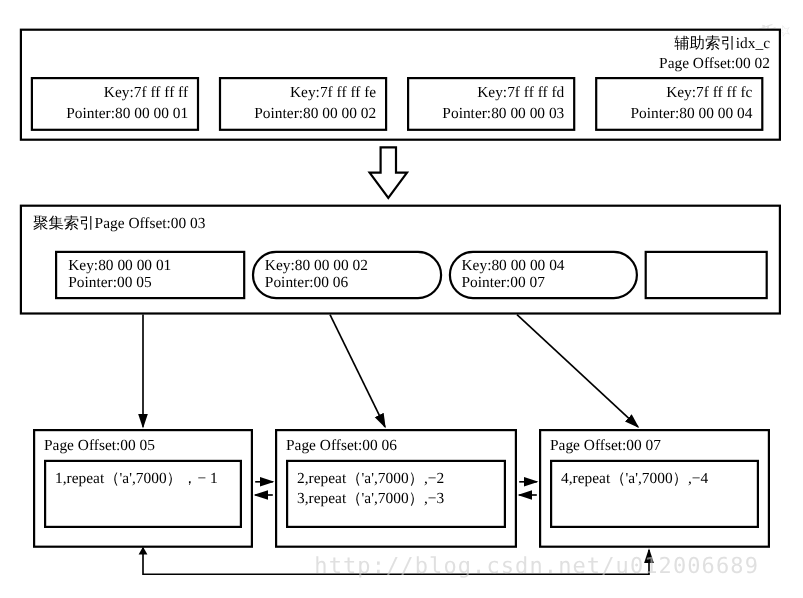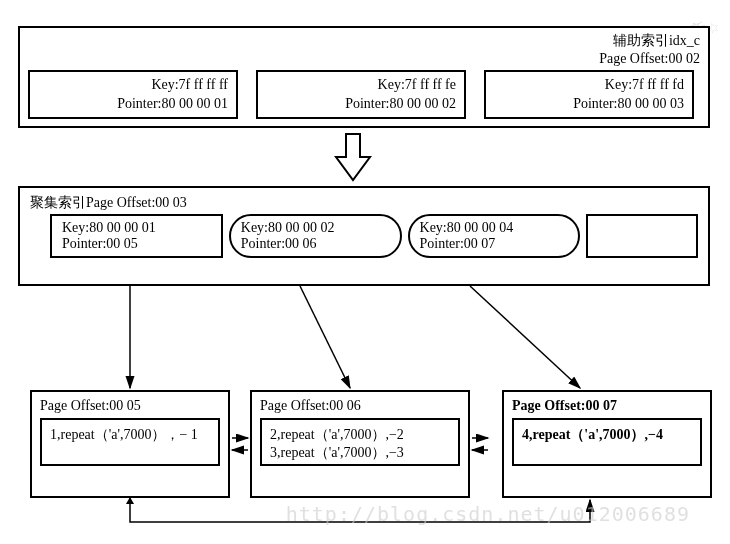--- a/index.html
+++ b/index.html
@@ -10,32 +10,32 @@
     
     .sec-index { left: 18px; top: 26px; width: 692px; height: 102px; padding: 4px 8px; text-align: right; }
     .sec-header { margin-bottom: 2px; line-height: 1.3; }
     .sec-entries { display: flex; gap: 12px; }
     .entry { border: 2px solid #000; padding: 4px 8px; margin-right: 6px; flex: 1; }
     .entry:nth-child(2), .entry:nth-child(3) { border-left: 4px double #000; border-left-width: 2px; }
     .entry div { line-height: 1.3; white-space: nowrap; }
     
     
     .clu-index { left: 18px; top: 186px; width: 692px; height: 100px; padding: 6px 10px; }
-    .clu-header { margin-bottom: 2px; }
+    .clu-header { margin-bottom: 16px; }
     .clu-entries { display: flex; gap: 0; margin-left: 20px; }
     .clu-entry { border: 2px solid #000; padding: 4px 10px; width: 198px; }
     .clu-entry + .clu-entry { margin-left: 6px; border-radius: 22px; }
     .clu-empty { border: 2px solid #000; width: 130px; margin-left: 6px; }
     
     
     .leaf { position: absolute; border: 2px solid #000; padding: 6px 8px; top: 390px; height: 108px; }
-    .leaf-inner { border: 2px solid #000; padding: 6px 8px; margin-top: 4px; height: 48px; }
+    .leaf-inner { border: 2px solid #000; padding: 6px 8px; margin-top: 4px; height: 62px; }
     .leaf1 { left: 30px; width: 200px; }
     .leaf2 { left: 250px; width: 220px; }
-    .leaf3 { left: 502px; width: 210px; font-weight: bold; }
+    .leaf3 { left: 490px; width: 210px; }
     
     
     .watermark { position: absolute; color: #ccc; font-family: monospace; }
     .wm1 { right: 10px; top: 20px; font-size: 20px; transform: rotate(-20deg); opacity: 0.5; }
     .wm2 { bottom: 18px; right: 40px; font-size: 20px; opacity: 0.6; letter-spacing: 1px; text-align: center; }
     
     
     .hollow-arrow { position: absolute; left: 328px; top: 132px; }
     .hollow-arrow svg { display: block; }
     
@@ -58,20 +58,24 @@
       <div>Key:7f ff ff ff</div>
       <div>Pointer:80 00 00 01</div>
     </div>
     <div class="entry">
       <div>Key:7f ff ff fe</div>
       <div>Pointer:80 00 00 02</div>
     </div>
     <div class="entry">
       <div>Key:7f ff ff fd</div>
       <div>Pointer:80 00 00 03</div>
+    </div>
+    <div class="entry">
+      <div>Key:7f ff ff fc</div>
+      <div>Pointer:80 00 00 04</div>
     </div>
   </div>
 </div>
 
 <div class="hollow-arrow">
   <svg width="50" height="50">
     <path d="M18 2 L32 2 L32 25 L42 25 L25 48 L8 25 L18 25 Z" fill="#fff" stroke="#000" stroke-width="2"></path>
   </svg>
 </div>
 

